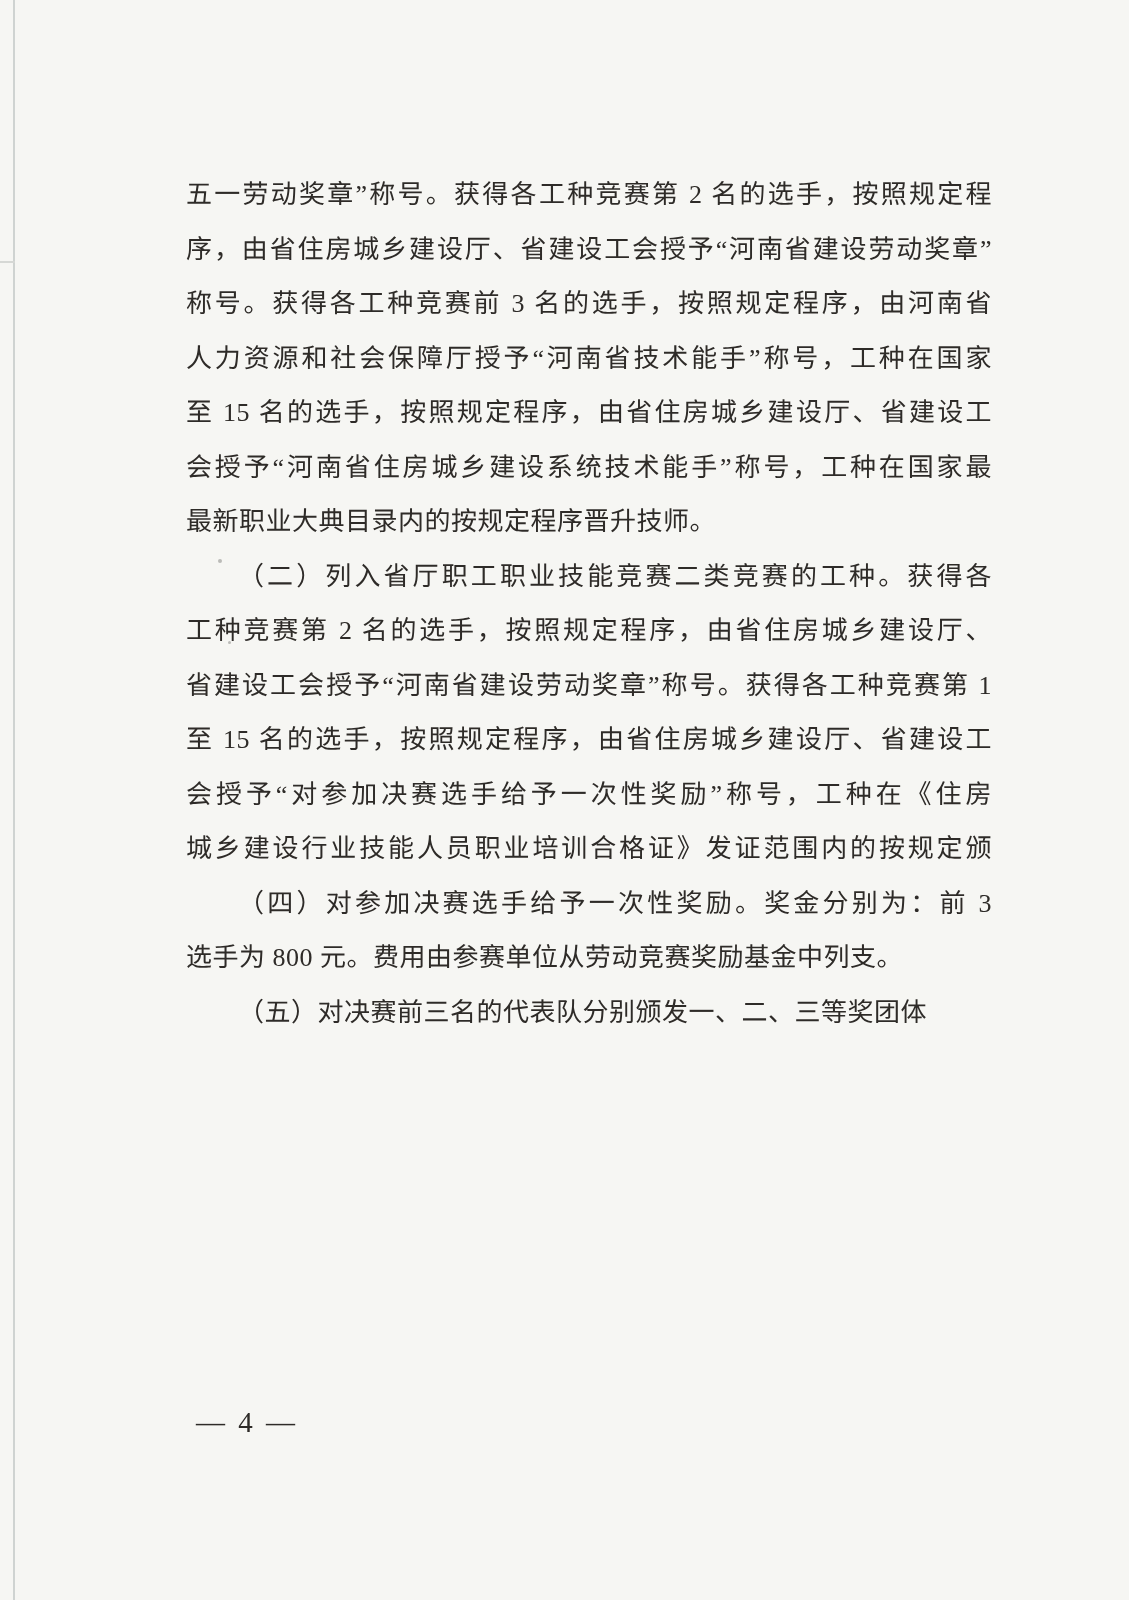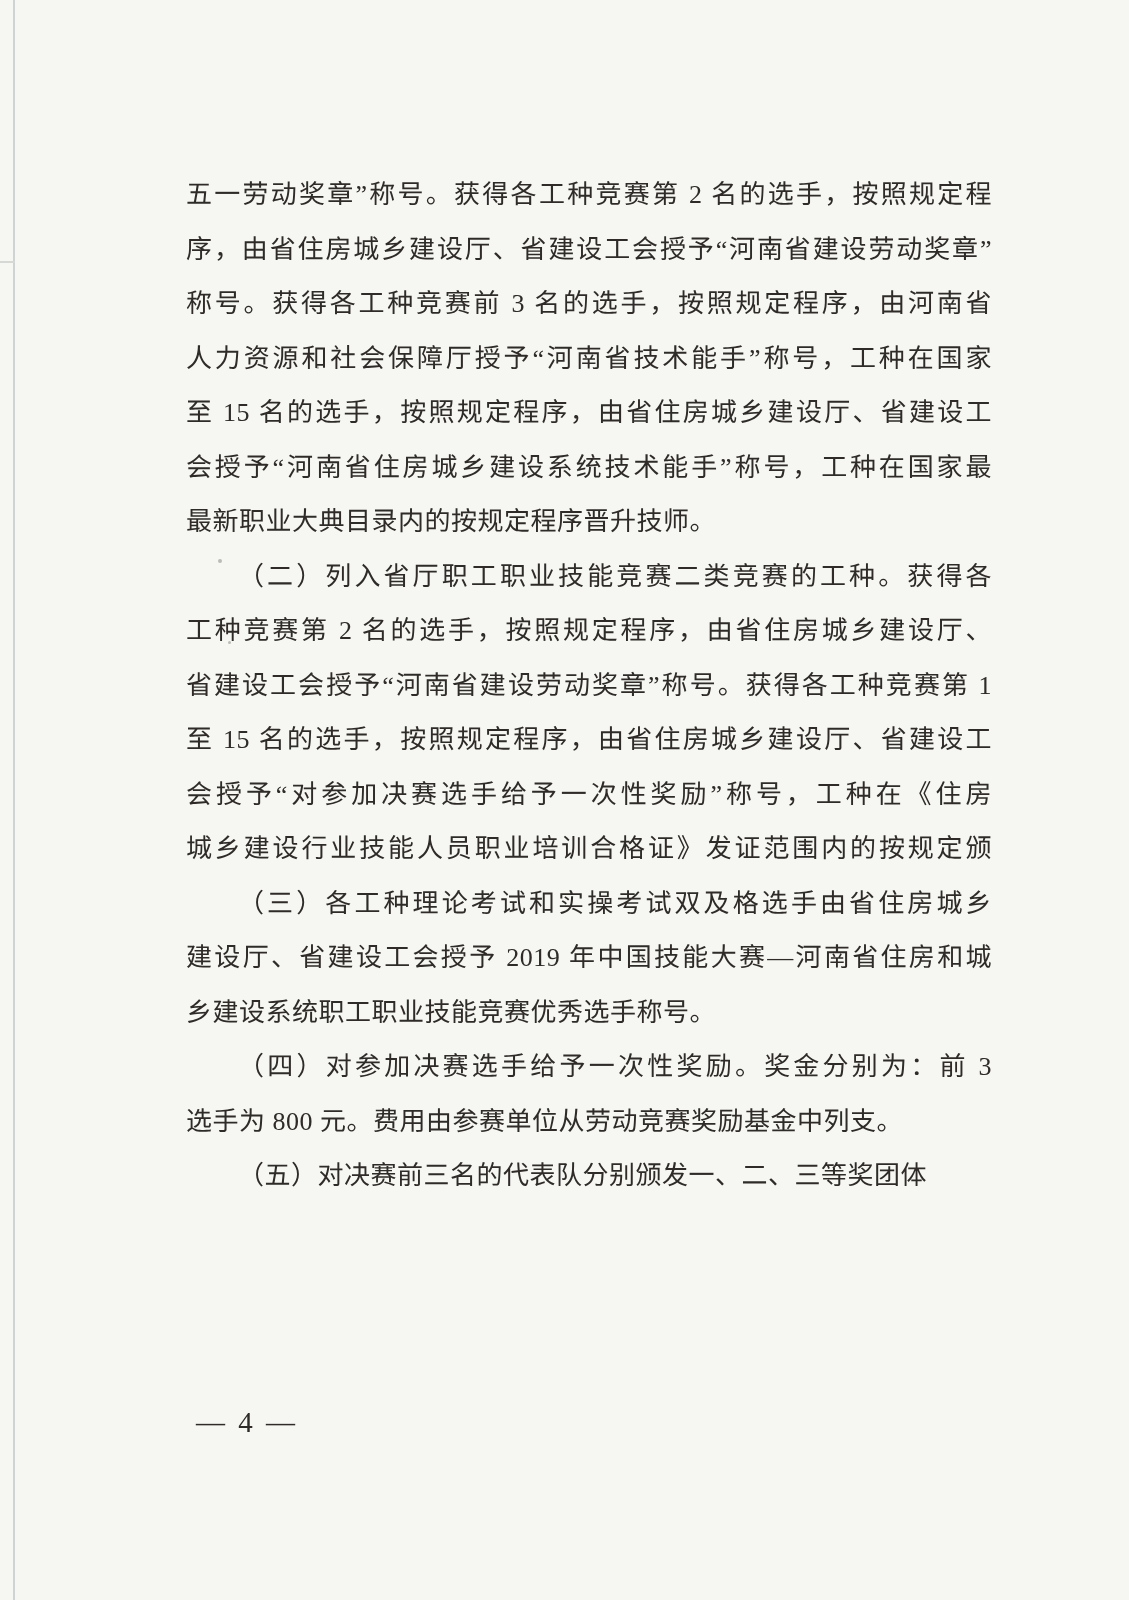--- a/index.html
+++ b/index.html
@@ -106,25 +106,20 @@
       </div>
       <div class="paragraph">
         <div class="line first-indent">（二）列入省厅职工职业技能竞赛二类竞赛的工种。获得各</div>
         <div class="line">工种竞赛第 2 名的选手，按照规定程序，由省住房城乡建设厅、</div>
         <div class="line">省建设工会授予“河南省建设劳动奖章”称号。获得各工种竞赛第 1</div>
         <div class="line">至 15 名的选手，按照规定程序，由省住房城乡建设厅、省建设工</div>
         <div class="line">会授予“对参加决赛选手给予一次性奖励”称号，工种在《住房</div>
         <div class="line">城乡建设行业技能人员职业培训合格证》发证范围内的按规定颁</div>
       </div>
       <div class="paragraph">
-        <div class="line first-indent">（三）各工种理论考试和实操考试双及格选手由省住房城乡</div>
-        <div class="line">建设厅、省建设工会授予 2019 年中国技能大赛—河南省住房和城</div>
-        <div class="line last">乡建设系统职工职业技能竞赛优秀选手称号。</div>
-      </div>
-      <div class="paragraph">
         <div class="line first-indent">（四）对参加决赛选手给予一次性奖励。奖金分别为：前 3</div>
         <div class="line last">选手为 800 元。费用由参赛单位从劳动竞赛奖励基金中列支。</div>
       </div>
       <div class="paragraph">
         <div class="line last first-indent">（五）对决赛前三名的代表队分别颁发一、二、三等奖团体</div>
       </div>
     </main>
 
   <div class="footer">— 4 —</div>
 </div>

